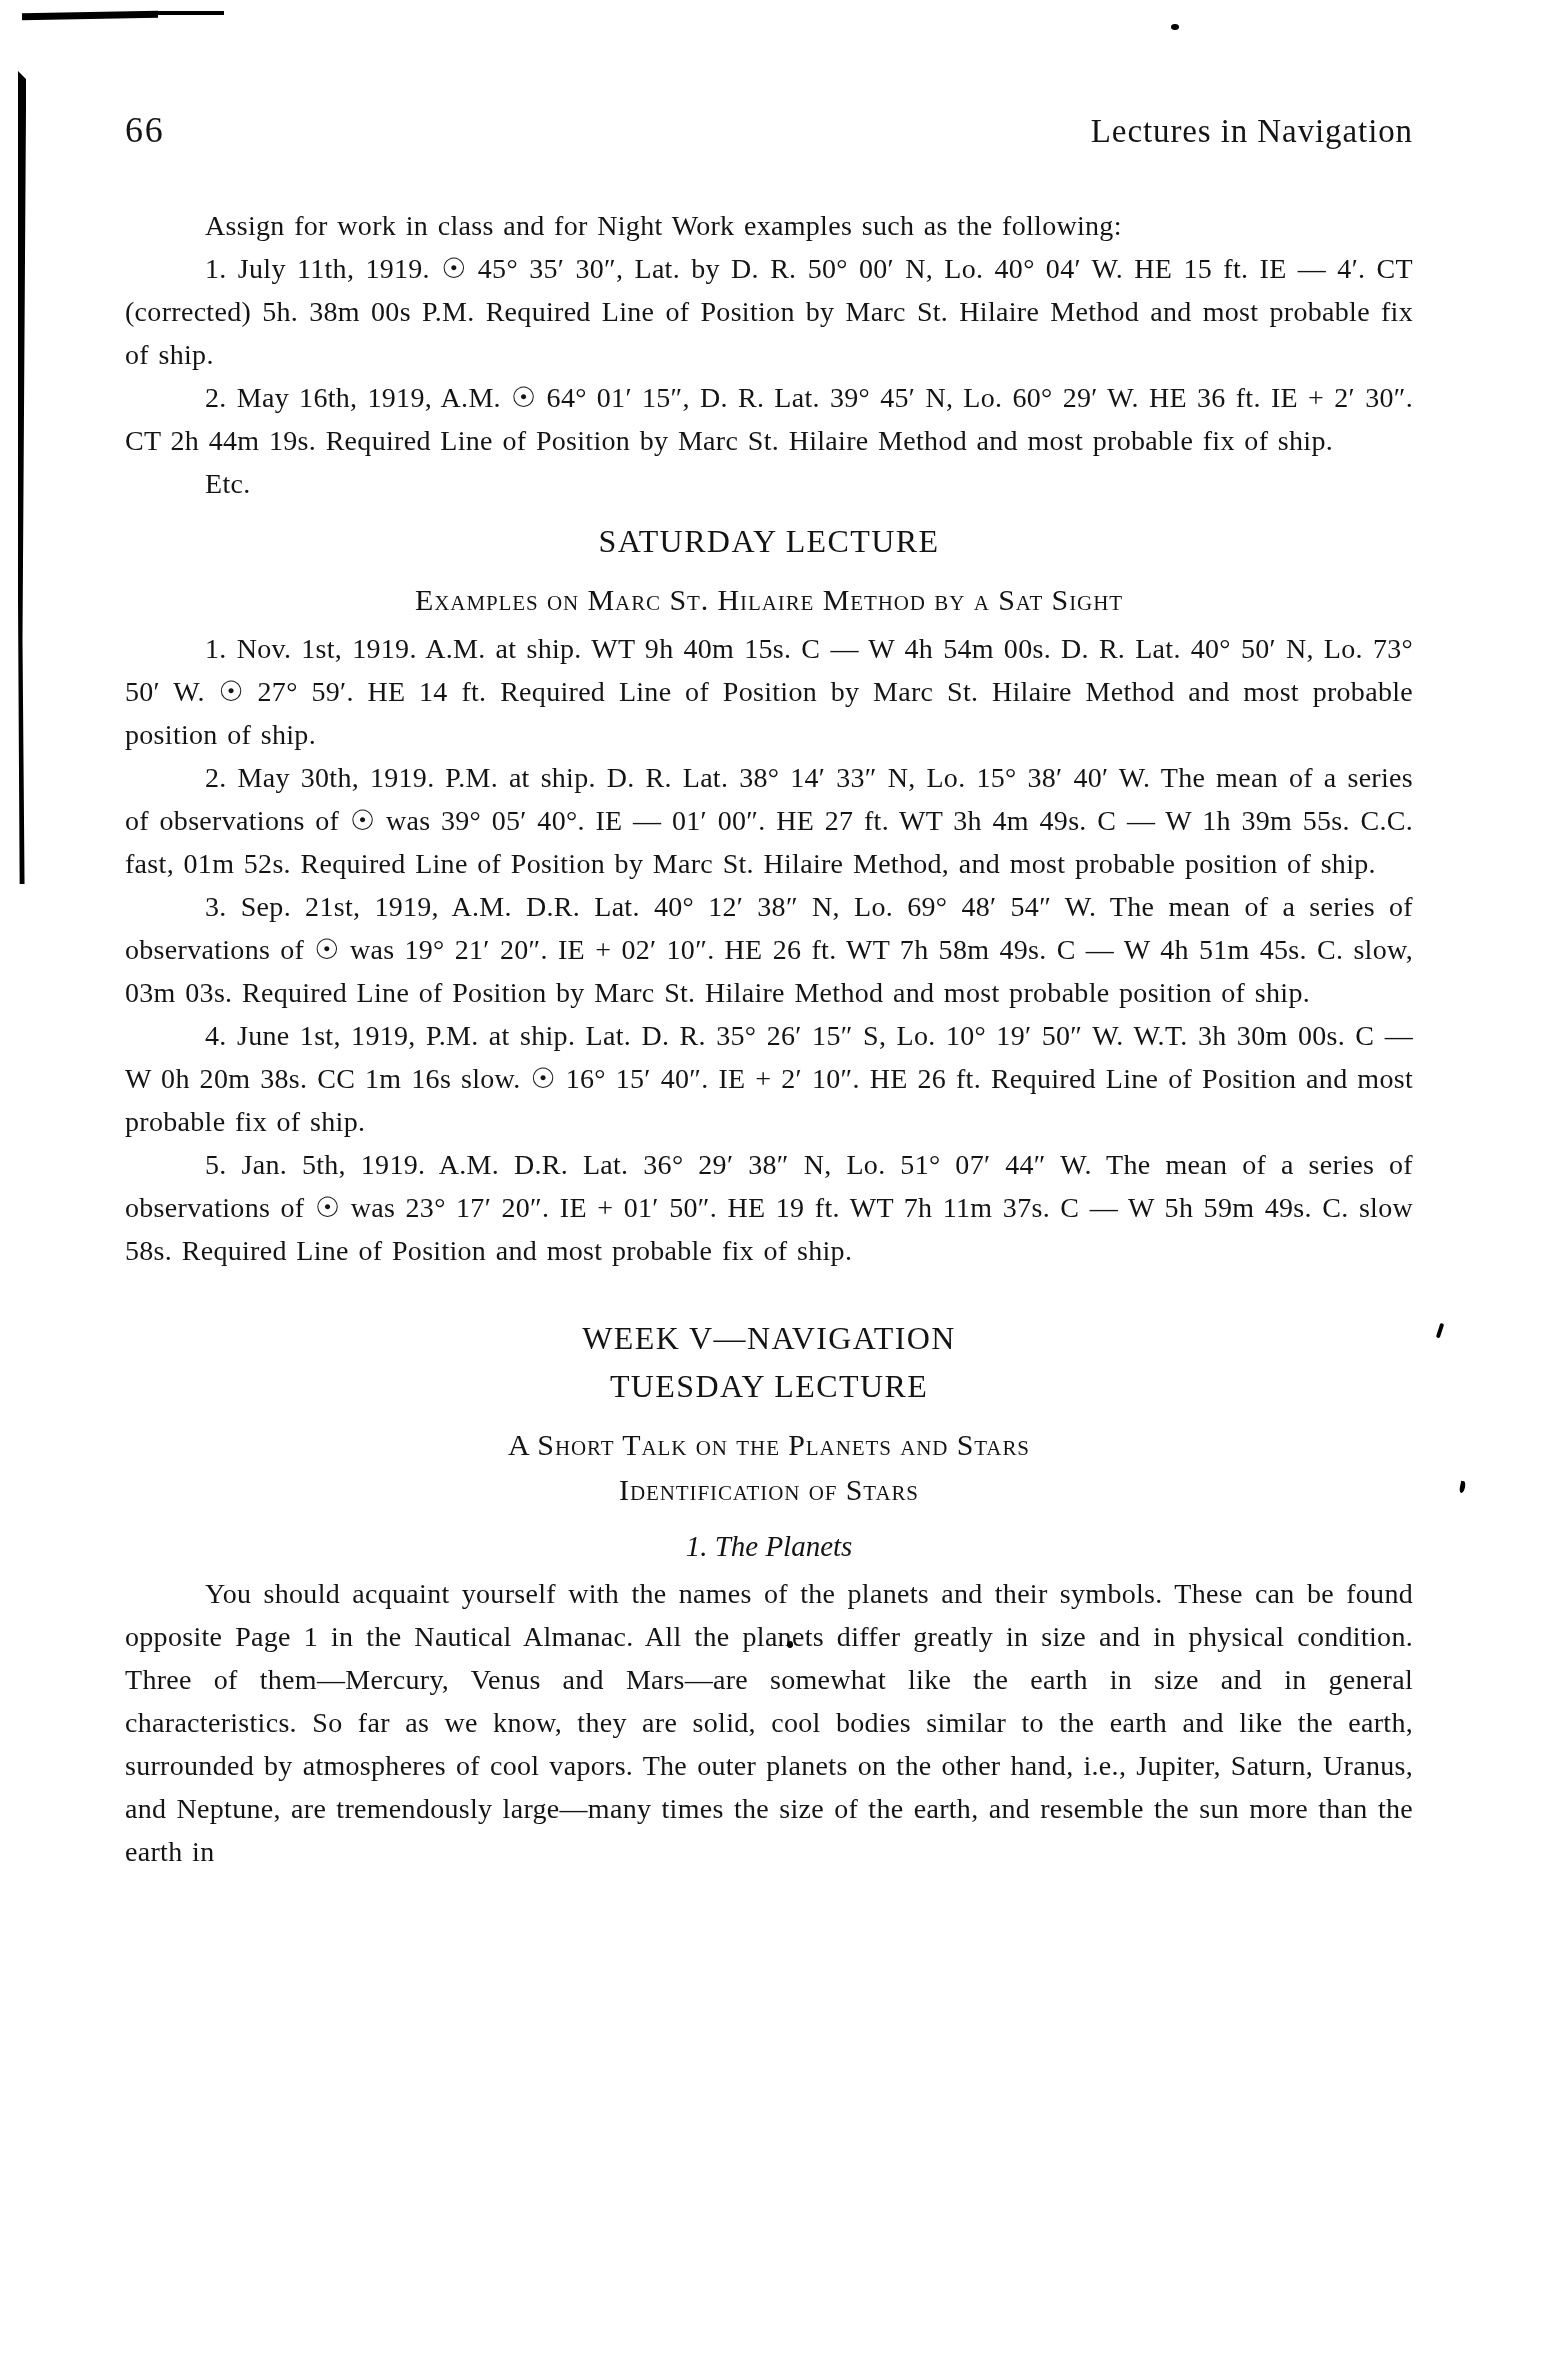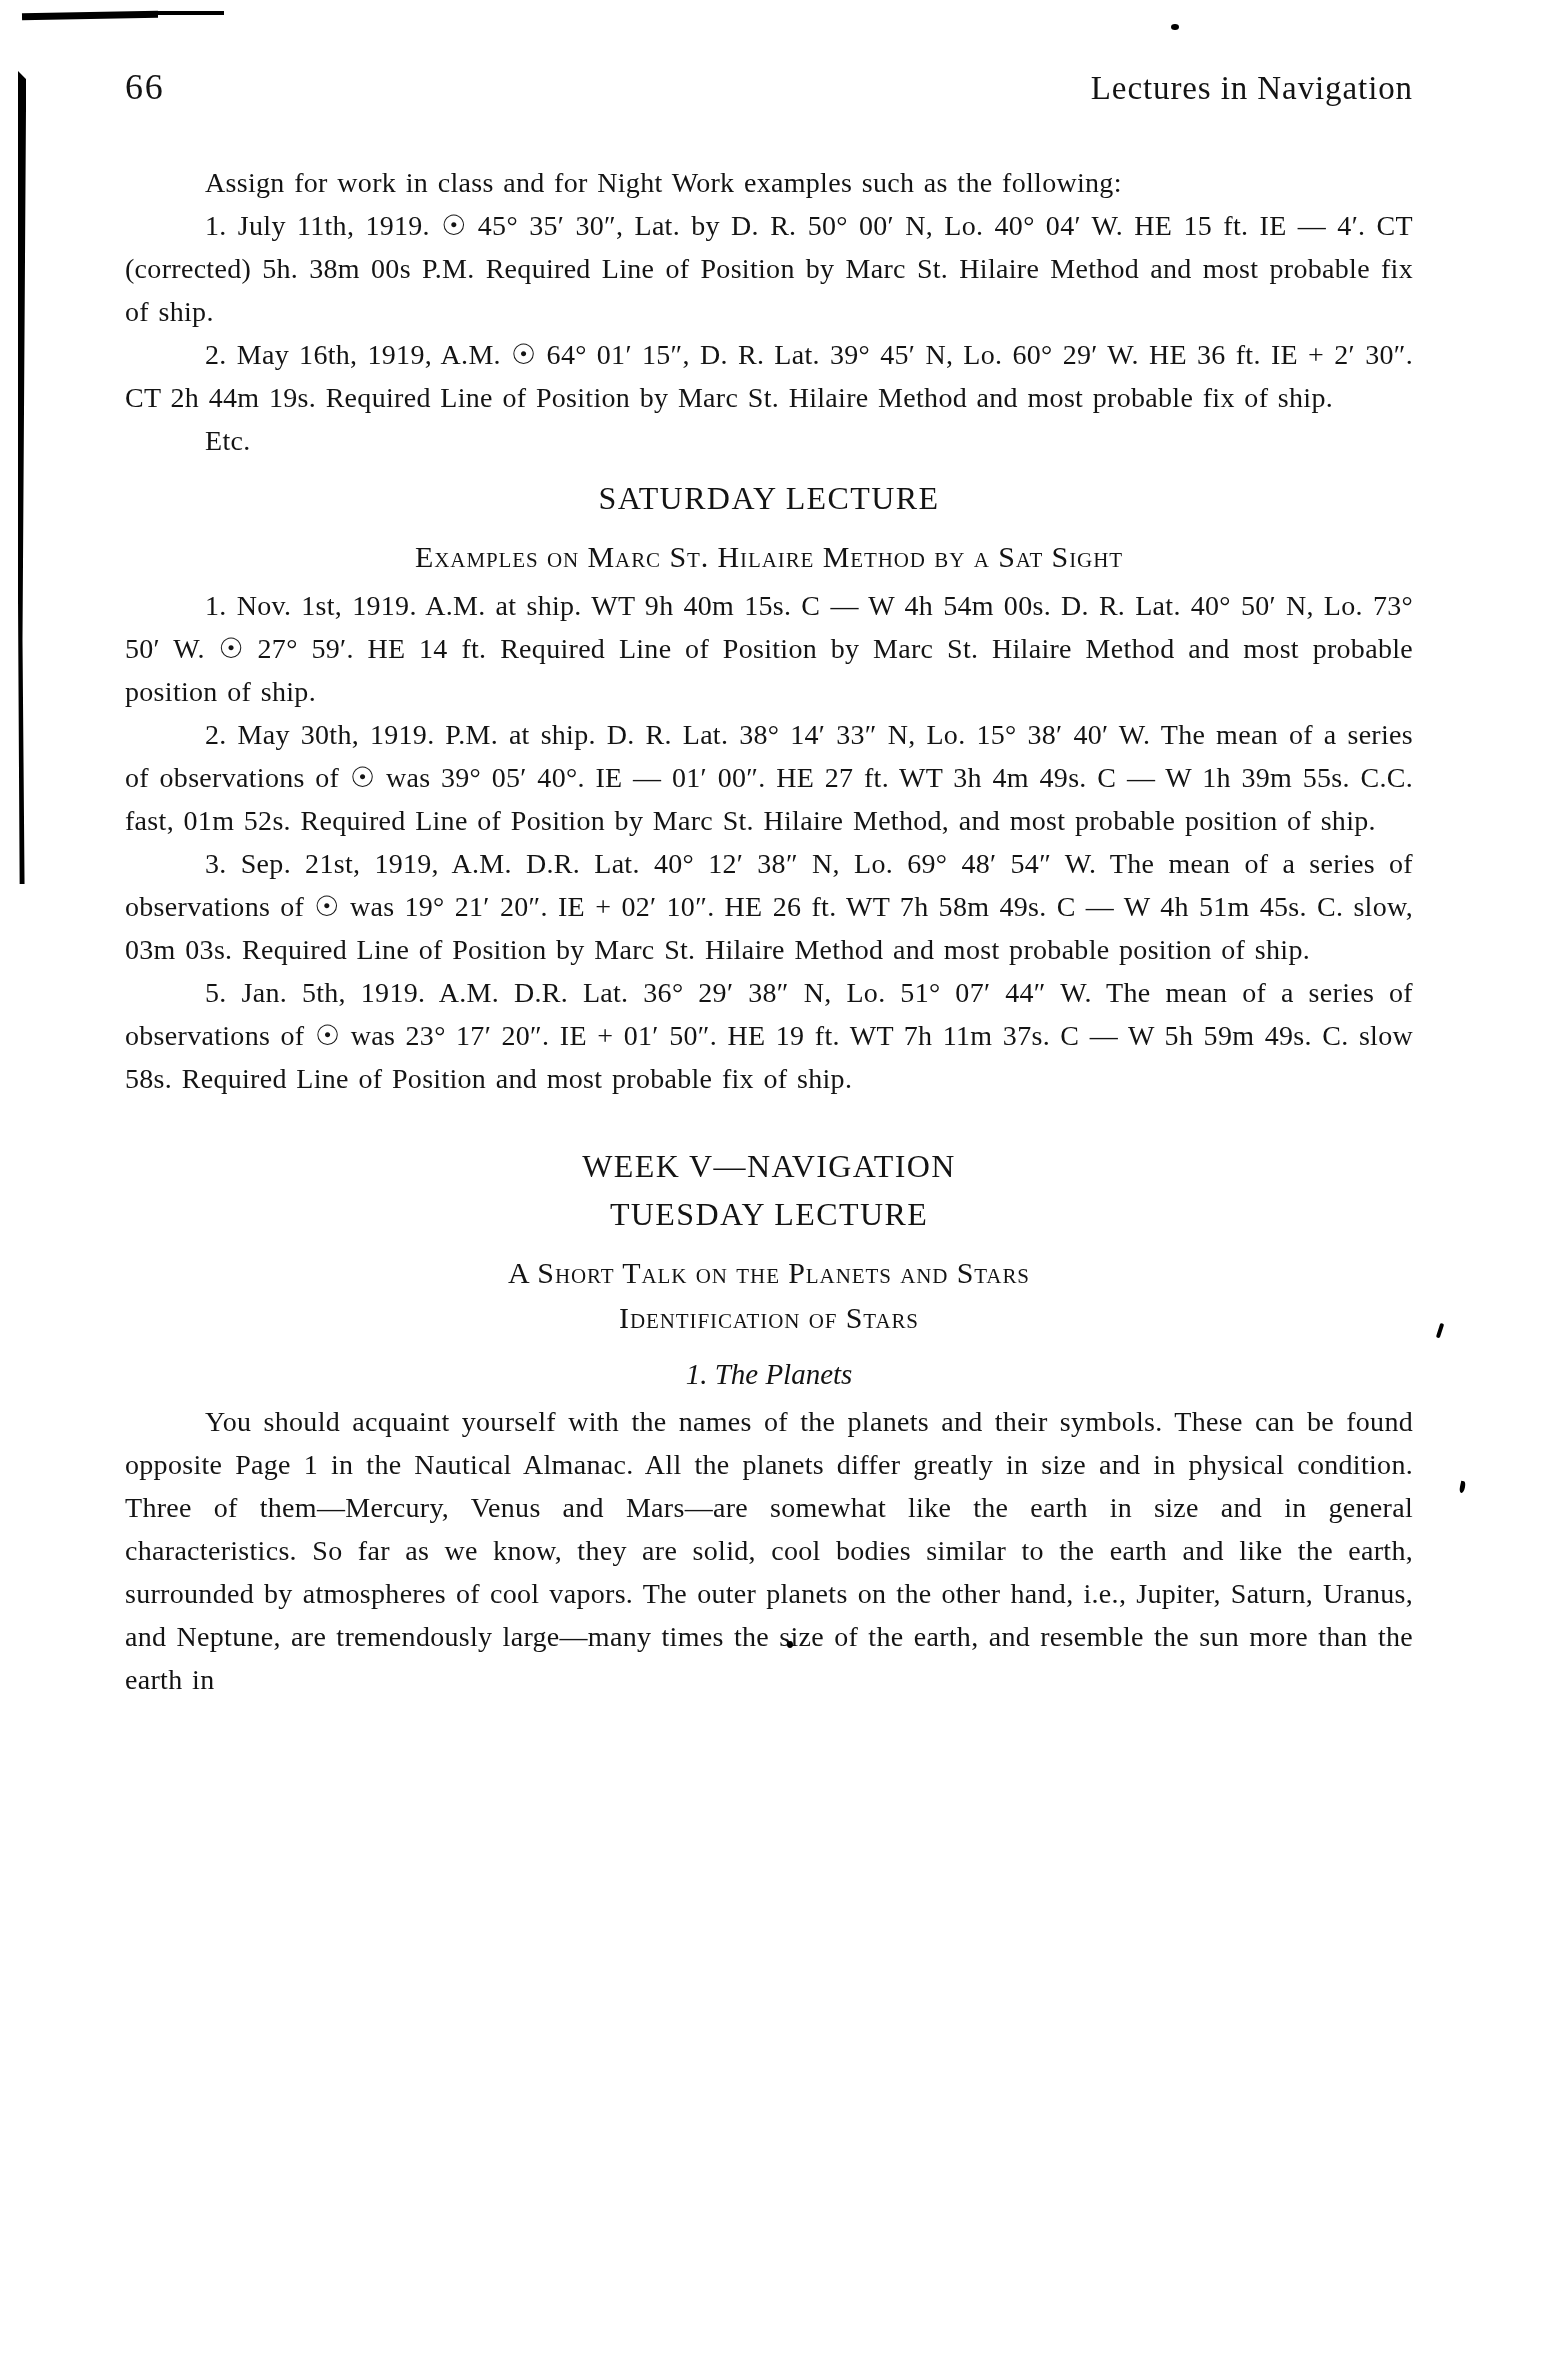--- a/index.html
+++ b/index.html
@@ -16,21 +16,21 @@
   .art{position:absolute;background:#000;}
   .art-topline-thick{left:22px;top:11.8px;width:136px;height:7.3px;transform:rotate(-1deg);}
   .art-topline-thin{left:153px;top:11px;width:71px;height:3.6px;}
   .art-leftbar{left:18px;top:71px;width:8.2px;height:813px;
     clip-path:polygon(0 0,100% 1%,55% 70%,80% 100%,20% 100%,0 65%);}
   .art-dot1{left:1171px;top:23.6px;width:8.2px;height:6.4px;border-radius:50%;}
   .art-tick1{left:1438px;top:1323px;width:3.6px;height:15.4px;border-radius:1.8px;transform:rotate(18deg);}
   .art-comma1{left:1460px;top:1481px;width:4.5px;height:11.8px;border-radius:0 60% 60% 60%;transform:rotate(12deg);}
   .art-hyphendot{left:787px;top:1641px;width:6.4px;height:7.3px;border-radius:50%;}
 
-  .inner{padding:66px 150px 0 125px;}
+  .inner{padding:109px 150px 0 125px;}
   .pagehead{
     display:flex;justify-content:space-between;align-items:baseline;
     margin:0 0 53px 0;
   }
   .pagenum{font-size:36px;letter-spacing:1.8px;padding-left:0px;}
   .running{font-size:33px;letter-spacing:0.9px;}
 
   .bodytext p{
     margin:0;
     font-size:28px;
@@ -95,20 +95,21 @@
       <p class="indent">2. May 16th, 1919, A.M. ☉ 64° 01′ 15″, D. R. Lat. 39° 45′ N, Lo. 60° 29′ W. HE 36 ft. IE + 2′ 30″. CT 2h 44m 19s. Required Line of Position by Marc St. Hilaire Method and most probable fix of ship.</p>
       <p class="indent">Etc.</p>
 
       <h2 class="h-caps">SATURDAY LECTURE</h2>
       <h3 class="h-sc">Examples on Marc St. Hilaire Method by a Sat Sight</h3>
       <div class="gap-sm"></div>
 
       <p class="indent">1. Nov. 1st, 1919. A.M. at ship. WT 9h 40m 15s. C — W 4h 54m 00s. D. R. Lat. 40° 50′ N, Lo. 73° 50′ W. ☉ 27° 59′. HE 14 ft. Required Line of Position by Marc St. Hilaire Method and most probable position of ship.</p>
       <p class="indent">2. May 30th, 1919. P.M. at ship. D. R. Lat. 38° 14′ 33″ N, Lo. 15° 38′ 40′ W. The mean of a series of observations of ☉ was 39° 05′ 40°. IE — 01′ 00″. HE 27 ft. WT 3h 4m 49s. C — W 1h 39m 55s. C.C. fast, 01m 52s. Required Line of Position by Marc St. Hilaire Method, and most probable position of ship.</p>
       <p class="indent">3. Sep. 21st, 1919, A.M. D.R. Lat. 40° 12′ 38″ N, Lo. 69° 48′ 54″ W. The mean of a series of observations of ☉ was 19° 21′ 20″. IE + 02′ 10″. HE 26 ft. WT 7h 58m 49s. C — W 4h 51m 45s. C. slow, 03m 03s. Required Line of Position by Marc St. Hilaire Method and most probable position of ship.</p>
+      <p class="indent">4. June 1st, 1919, P.M. at ship. Lat. D. R. 35° 26′ 15″ S, Lo. 10° 19′ 50″ W. W.T. 3h 30m 00s. C — W 0h 20m 38s. CC 1m 16s slow. ☉ 16° 15′ 40″. IE + 2′ 10″. HE 26 ft. Required Line of Position and most probable fix of ship.</p>
       <p class="indent">5. Jan. 5th, 1919. A.M. D.R. Lat. 36° 29′ 38″ N, Lo. 51° 07′ 44″ W. The mean of a series of observations of ☉ was 23° 17′ 20″. IE + 01′ 50″. HE 19 ft. WT 7h 11m 37s. C — W 5h 59m 49s. C. slow 58s. Required Line of Position and most probable fix of ship.</p>
 
       <div class="gap-lg"></div>
       <h2 class="h-caps">WEEK V—NAVIGATION</h2>
       <h2 class="h-caps" style="margin-top:5.5px;">TUESDAY LECTURE</h2>
       <h3 class="h-sc">A Short Talk on the Planets and Stars</h3>
       <h3 class="h-sc" style="margin-top:5.5px;">Identification of Stars</h3>
       <h4 class="h-it">1.  The Planets</h4>
       <div class="gap-sm"></div>
 

